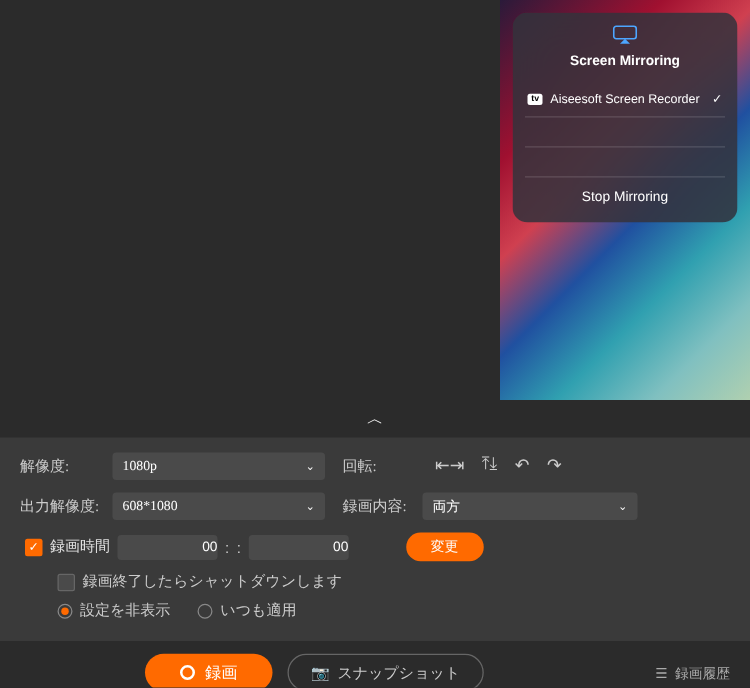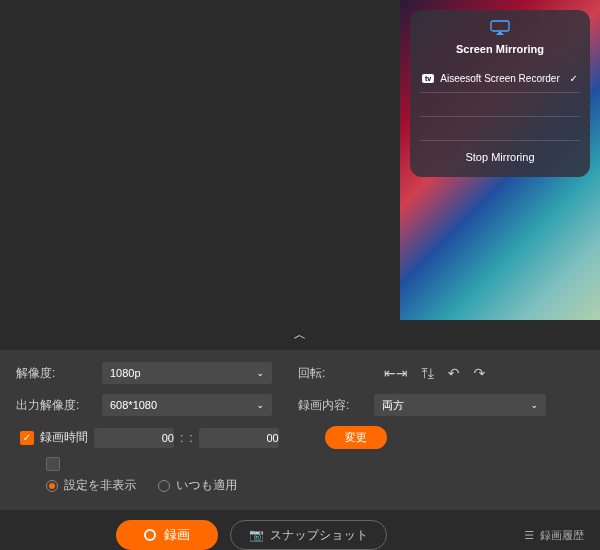--- a/index.html
+++ b/index.html
@@ -72,21 +72,22 @@
 .chevron { cursor: pointer; }
 
 .settings {
   background: #3a3a3a;
   padding: 12px 16px 10px;
 }
 .row {
   display: flex;
   align-items: center;
   margin-bottom: 10px;
-  gap: 16px;
+  gap: 4px;
+  font-family: Liberation Serif, serif;
 }
 .label {
   width: 70px;
   font-size: 12px;
   color: #ccc;
 }
 .select {
   background: #4a4a4a;
   border: none;
   color: #fff;
@@ -271,20 +272,21 @@
     <span>録画時間</span>
     <input class="time-input" value="00" style="">
     <span class="colon">:</span>
     <span class="colon">:</span>
     <input class="time-input" value="00" style="">
     <button class="change-btn">変更</button>
   </div>
 
   <div class="opt-row">
     <span class="cb empty"></span>
+    <span>録画終了したらシャットダウンします</span>
   </div>
   <div class="opt-row">
     <span class="radio checked"></span>
     <span>設定を非表示</span>
     <span style="width:10px"></span>
     <span class="radio"></span>
     <span>いつも適用</span>
   </div>
 </div>
 

